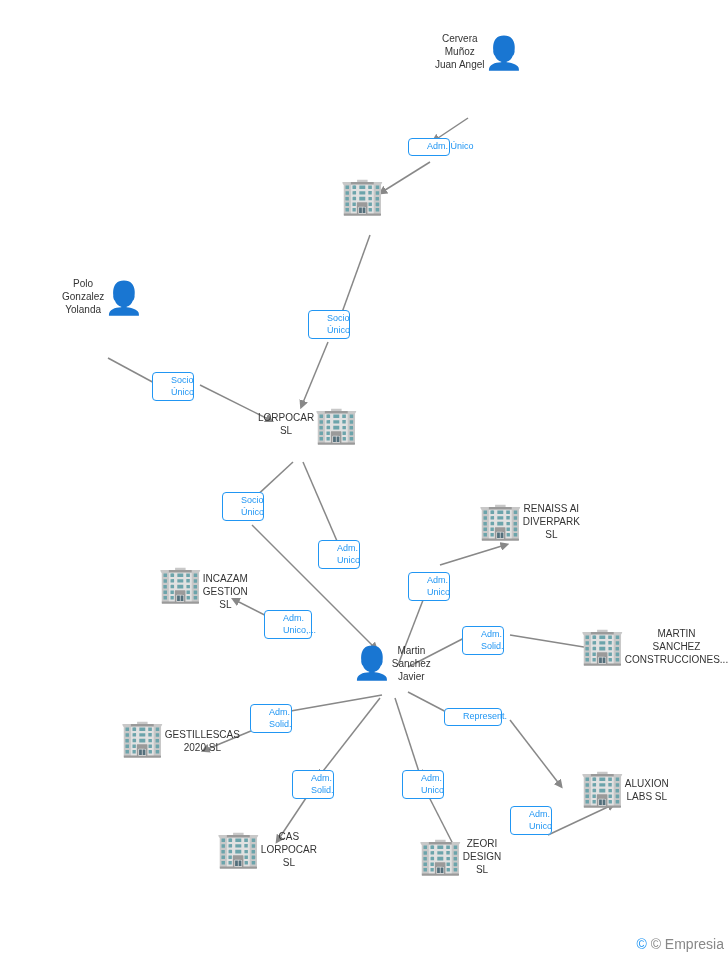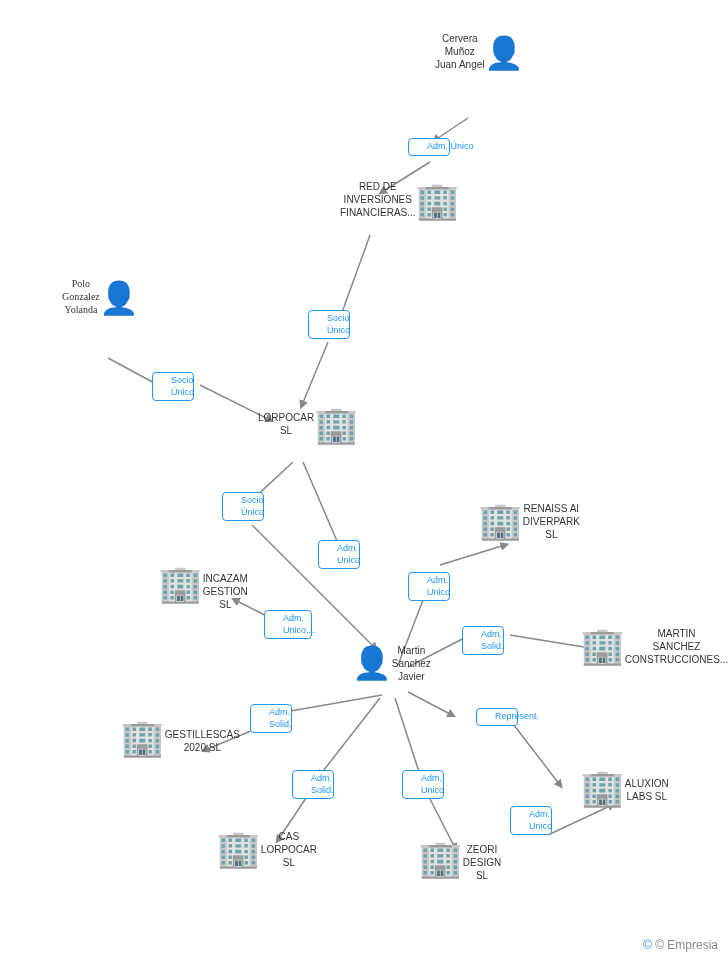--- a/index.html
+++ b/index.html
@@ -60,22 +60,22 @@
       font-size: 9px;
       color: #2196F3;
       white-space: nowrap;
       text-align: right;
       line-height: 1.3;
       cursor: default;
     }
     .watermark {
       position: absolute;
       bottom: 8px;
-      right: 10px;
-      font-size: 12px;
+      right: 4px;
+      font-size: 14px;
       color: #888;
     }
     .watermark span.copy { color: #2196F3; }
   </style>
 </head>
 <body>
 
 <div id="graph-container">
   <svg id="connections">
 
@@ -141,28 +141,25 @@
 Juan Angel</span>
     <span class="person-icon">👤</span>
   </div>
 
   <div class="badge" style="left:408px; top:138px; width:42px;">
     <span>Adm.
 Único</span>
   </div>
 
   <div class="node" style="left:340px; top:178px; width:90px;">
-    <span class="node-label" style="white-space:pre-line; margin-bottom:4px;">RED DE
-INVERSIONES
-FINANCIERAS...</span>
     <span class="building-icon building-gray">🏢</span>
   </div>
 
   <div class="node" style="left:62px; top:275px; width:80px;">
-    <span class="node-label" style="white-space:pre-line; margin-bottom:4px;font-family:Liberation Serif, serif;">Polo
+    <span class="node-label" style="white-space:pre-line; margin-bottom:4px;">Polo
 Gonzalez
 Yolanda</span>
     <span class="person-icon">👤</span>
   </div>
 
   <div class="badge" style="left:308px; top:310px; width:42px;">
     <span>Socio<br>Único</span>
   </div>
 
   <div class="badge" style="left:152px; top:372px; width:42px;">
@@ -219,21 +216,21 @@
     <span class="person-icon">👤</span>
     <span class="node-label" style="white-space:pre-line; margin-top:2px;">Martin
 Sanchez
 Javier</span>
   </div>
 
   <div class="badge" style="left:250px; top:704px; width:42px;">
     <span>Adm.<br>Solid.</span>
   </div>
 
-  <div class="badge" style="left:444px; top:708px; width:42px;margin-left:32px;">
+  <div class="badge" style="left:444px; top:708px; width:58px;">
     <span>Represent.</span>
   </div>
 
   <div class="node" style="left:120px; top:720px; width:90px;">
     <span class="building-icon building-gray">🏢</span>
     <span class="node-label" style="white-space:pre-line; margin-top:6px;">GESTILLESCAS
 2020  SL</span>
   </div>
 
   <div class="badge" style="left:292px; top:770px; width:42px;">
@@ -249,21 +246,21 @@
   </div>
 
   <div class="node" style="left:216px; top:828px; width:90px;">
     <span class="building-icon building-gray">🏢</span>
     <span class="node-label" style="white-space:pre-line; margin-top:2px;">CAS
 LORPOCAR SL</span>
   </div>
 
   <div class="node" style="left:418px; top:835px; width:80px;">
     <span class="building-icon building-gray">🏢</span>
-    <span class="node-label" style="white-space:pre-line; margin-top:8px;">ZEORI
+    <span class="node-label" style="white-space:pre-line; margin-top:2px;">ZEORI
 DESIGN  SL</span>
   </div>
 
   <div class="node" style="left:580px; top:770px; width:90px;">
     <span class="building-icon building-gray">🏢</span>
     <span class="node-label" style="white-space:pre-line; margin-top:4px;">ALUXION
 LABS  SL</span>
   </div>
 
   <div class="watermark">

